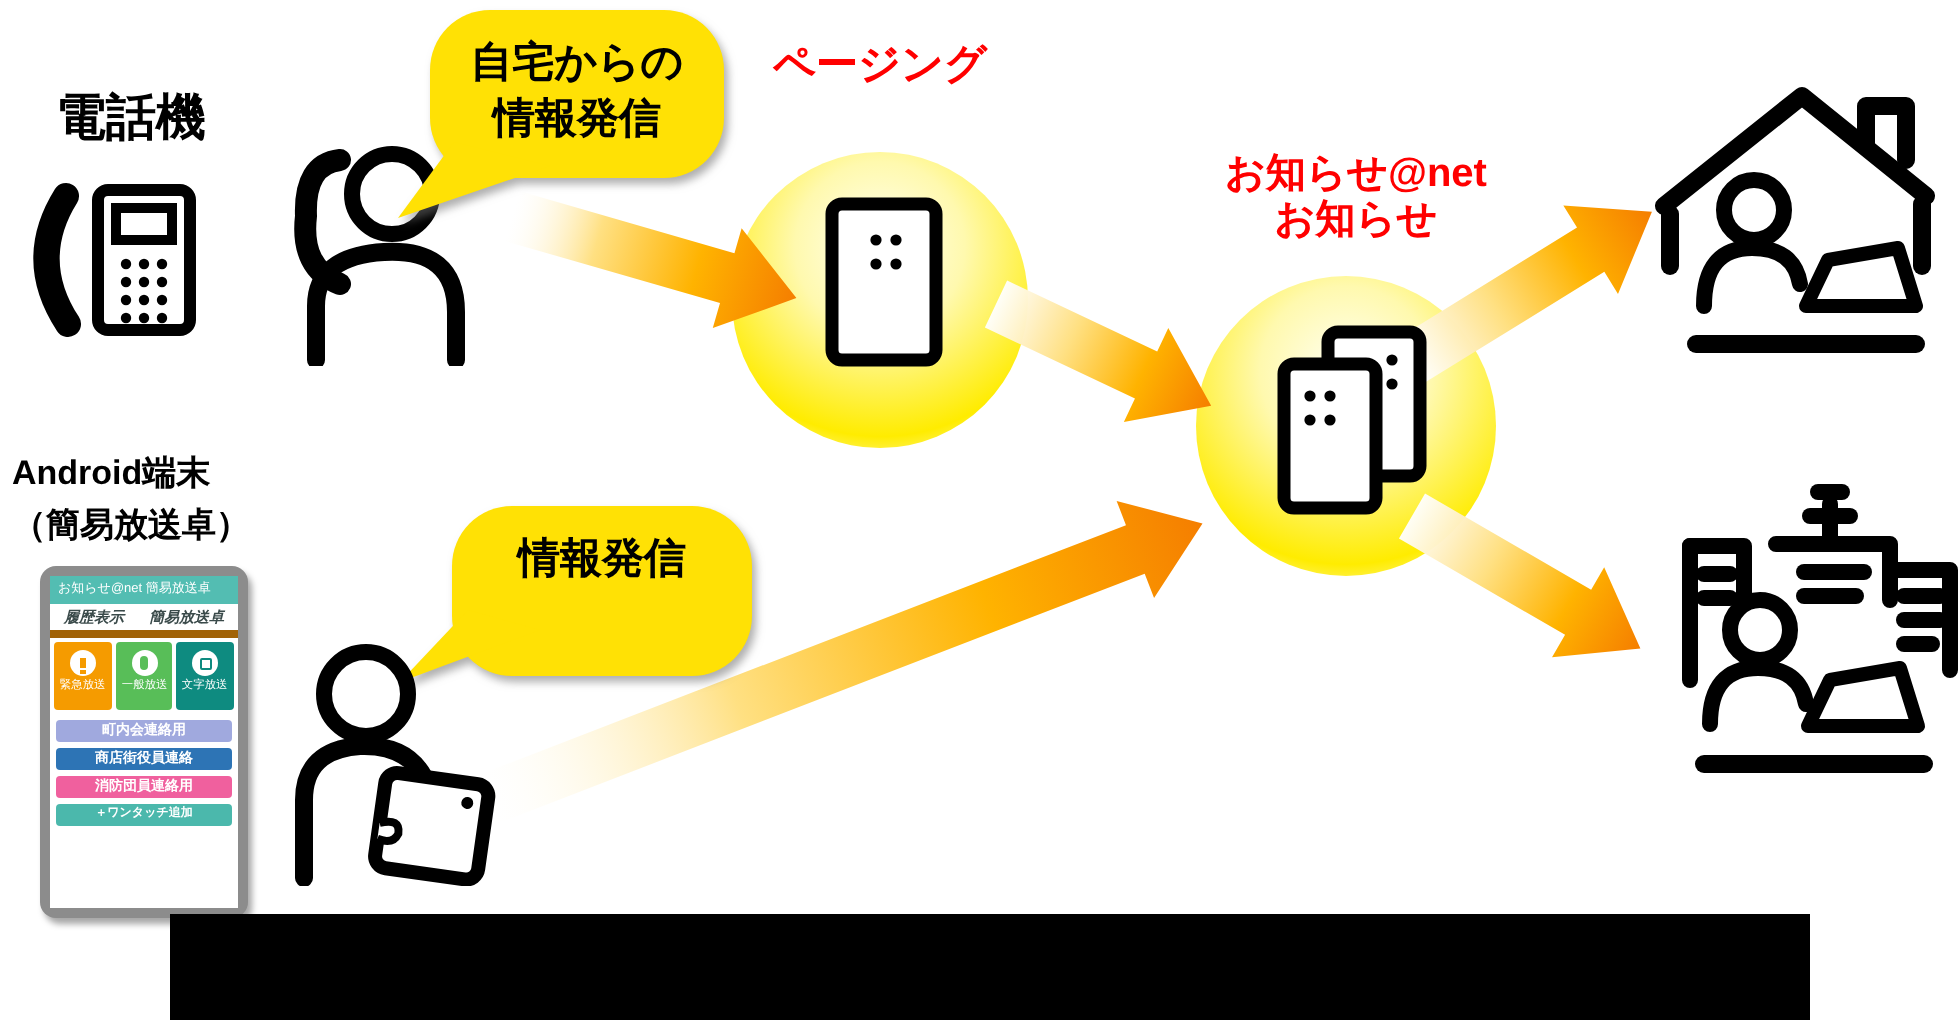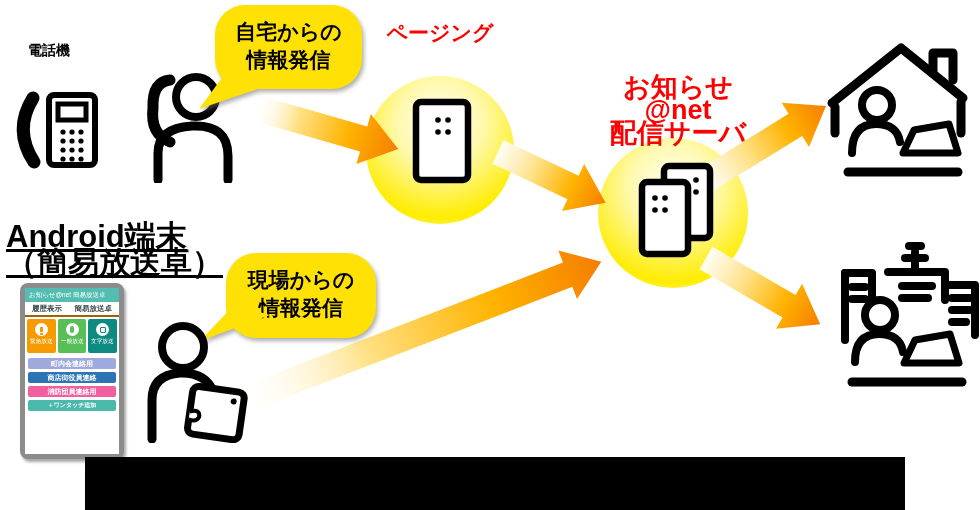--- a/index.html
+++ b/index.html
@@ -18,21 +18,21 @@
           font-size:21px;line-height:28px;padding-top:13px;box-sizing:border-box;}
   .tail{position:absolute;}
   
   .mock-frame{position:absolute;left:20px;top:283px;width:104px;height:176px;background:#8C8C8C;
               border-radius:8px;box-shadow:2px 3px 3px rgba(0,0,0,.35);padding:5px;box-sizing:border-box;}
   .mock-screen{width:100%;height:100%;background:#fff;overflow:hidden;}
   .mock-header{height:14px;background:#53BDB2;color:#fff;font-size:6.5px;line-height:14px;
                padding-left:4px;white-space:nowrap;}
   .mock-menu{height:13px;display:flex;justify-content:space-between;padding:0 7px;
              font-size:7.5px;font-weight:bold;color:#3A4A4A;line-height:13px;
-             border-bottom:2px solid #a16207;background:#fff;}
+             border-bottom:4px solid #a16207;background:#fff;font-style:italic;}
   .mock-btn-row{display:flex;gap:2px;padding:2px 2px 0 2px;}
   .mock-btn{flex:1;height:34px;border-radius:2px;}
   .mock-btn.b0{background:#F59B00;}
   .mock-btn.b1{background:#58BE58;}
   .mock-btn.b2{background:#0E8B80;}
   .btn-ico{width:13px;height:13px;border-radius:50%;background:#fff;margin:4px auto 2px auto;
            display:flex;align-items:center;justify-content:center;}
   .ico-ex{display:block;width:2.5px;height:5px;background:#F59B00;position:relative;}
   .ico-ex::after{content:"";position:absolute;left:0;top:6px;width:2.5px;height:2px;background:#F59B00;}
   .ico-mic{display:block;width:4px;height:7px;background:#58BE58;border-radius:2px;}
@@ -99,21 +99,21 @@
       <path d="M0,-13 L348,-13 L348,-26 L384,0 L348,26 L348,13 L0,13 Z" fill="url(#ag3)"></path>
     </g>
     <g transform="translate(706,180) rotate(-31.7)">
       <path d="M0,-13 L105,-13 L105,-26 L141,0 L105,26 L105,13 L0,13 Z" fill="url(#ag4)"></path>
     </g>
     <g transform="translate(706,258) rotate(30.1)">
       <path d="M0,-13 L96,-13 L96,-26 L132,0 L96,26 L96,13 L0,13 Z" fill="url(#ag5)"></path>
     </g>
   </svg>
 
-  <div class="abs black-label" style="left:28px;top:42px;font-size:14px;">電話機</div>
+  <div class="abs black-label" style="left:28px;top:42px;font-size:25px;">電話機</div>
   <svg class="abs" style="left:5px;top:85px;" width="95" height="90" viewBox="0 0 95 90">
     <path d="M28,13 Q8,45 29,77" fill="none" stroke="#000" stroke-width="13" stroke-linecap="round"></path>
     <rect x="44" y="10" width="46" height="70" rx="5" fill="#fff" stroke="#000" stroke-width="6"></rect>
     <rect x="53" y="19" width="28" height="16" fill="none" stroke="#000" stroke-width="5"></rect>
     <g fill="#000">
       <circle cx="58" cy="47" r="2.6"></circle>
         <circle cx="67" cy="47" r="2.6"></circle>
         <circle cx="76" cy="47" r="2.6"></circle>
       <circle cx="58" cy="56" r="2.6"></circle>
         <circle cx="67" cy="56" r="2.6"></circle>
@@ -149,23 +149,23 @@
   <svg class="abs" style="left:410px;top:96px;" width="64" height="90" viewBox="0 0 64 90">
     <rect x="6" y="6" width="52" height="78" rx="5" fill="#fff" stroke="#000" stroke-width="6.5"></rect>
     <g fill="#000">
       <circle cx="28" cy="24" r="2.8"></circle>
         <circle cx="38" cy="24" r="2.8"></circle>
       <circle cx="28" cy="36" r="2.8"></circle>
         <circle cx="38" cy="36" r="2.8"></circle>
     </g>
   </svg>
 
-  <div class="abs red-label" style="left:592px;top:76px;width:172px;font-size:27px;line-height:23px;">
+  <div class="abs red-label" style="left:592px;top:76px;width:172px;font-size:20px;line-height:23px;">
     <div>お知らせ@net</div>
-    <div>配信サーバ</div>
+    <div>お知らせ</div>
   </div>
   <svg class="abs" style="left:634px;top:160px;" width="84" height="104" viewBox="0 0 84 104">
     <rect x="30" y="6" width="46" height="72" rx="5" fill="#fff" stroke="#000" stroke-width="6.5"></rect>
     <g fill="#000">
         <circle cx="62" cy="20" r="2.8"></circle>
         <circle cx="62" cy="32" r="2.8"></circle>
       </g>
     <rect x="8" y="22" width="46" height="72" rx="5" fill="#fff" stroke="#000" stroke-width="6.5"></rect>
     <g fill="#000">
       <circle cx="21" cy="38" r="2.8"></circle>
@@ -181,21 +181,21 @@
       <path d="M113,38 L113,18 L133,18 L133,45"></path>
       <path d="M15,72 L15,98"></path>
       <path d="M141,67 L141,98"></path>
       <circle cx="57" cy="70" r="15" stroke-width="8"></circle>
       <path d="M32,118 Q32,89 56,89 Q77,89 80,107" stroke-width="8"></path>
       <path d="M94,95 L129,89 L138,118 L83,118 Z" stroke-width="7"></path>
       <path d="M28,137 L138,137"></path>
     </g>
   </svg>
 
-  <div class="abs black-label" style="left:6px;top:224px;font-size:31px;line-height:26px;text-decoration:underline;">
+  <div class="abs black-label" style="left:6px;top:224px;font-size:17px;line-height:26px;">
     <div>Android端末</div>
     <div>（簡易放送卓）</div>
   </div>
 
   <div class="mock-frame">
     <div class="mock-screen">
       <div class="mock-header">お知らせ@net 簡易放送卓</div>
       <div class="mock-menu">
         <span>履歴表示</span>
         <span>簡易放送卓</span>
@@ -223,21 +223,20 @@
       <div style="height:2px"></div>
       <div class="chan c0">町内会連絡用</div>
       <div class="chan c1">商店街役員連絡</div>
       <div class="chan c2">消防団員連絡用</div>
       <div class="chan c3">＋ワンタッチ追加</div>
     </div>
   </div>
 
   <div class="bubble-wrap" style="left:226px;top:253px;">
     <div class="bubble" style="width:150px;height:85px;">
-      <div>現場からの</div>
       <div>情報発信</div>
     </div>
     <svg class="tail" style="left:-26px;top:52px;" width="72" height="38" viewBox="0 0 72 38">
       <polygon points="34,0 70,10 0,36" fill="#FFE105"></polygon>
     </svg>
   </div>
 
   <svg class="abs" style="left:138px;top:315px;" width="115" height="128" viewBox="0 0 115 128">
     <circle cx="45" cy="32" r="21" fill="#fff" stroke="#000" stroke-width="8"></circle>
     <path d="M14,124 L14,85 Q14,60 42,58 Q68,57 76,78" fill="none" stroke="#000" stroke-width="9" stroke-linecap="round"></path>

